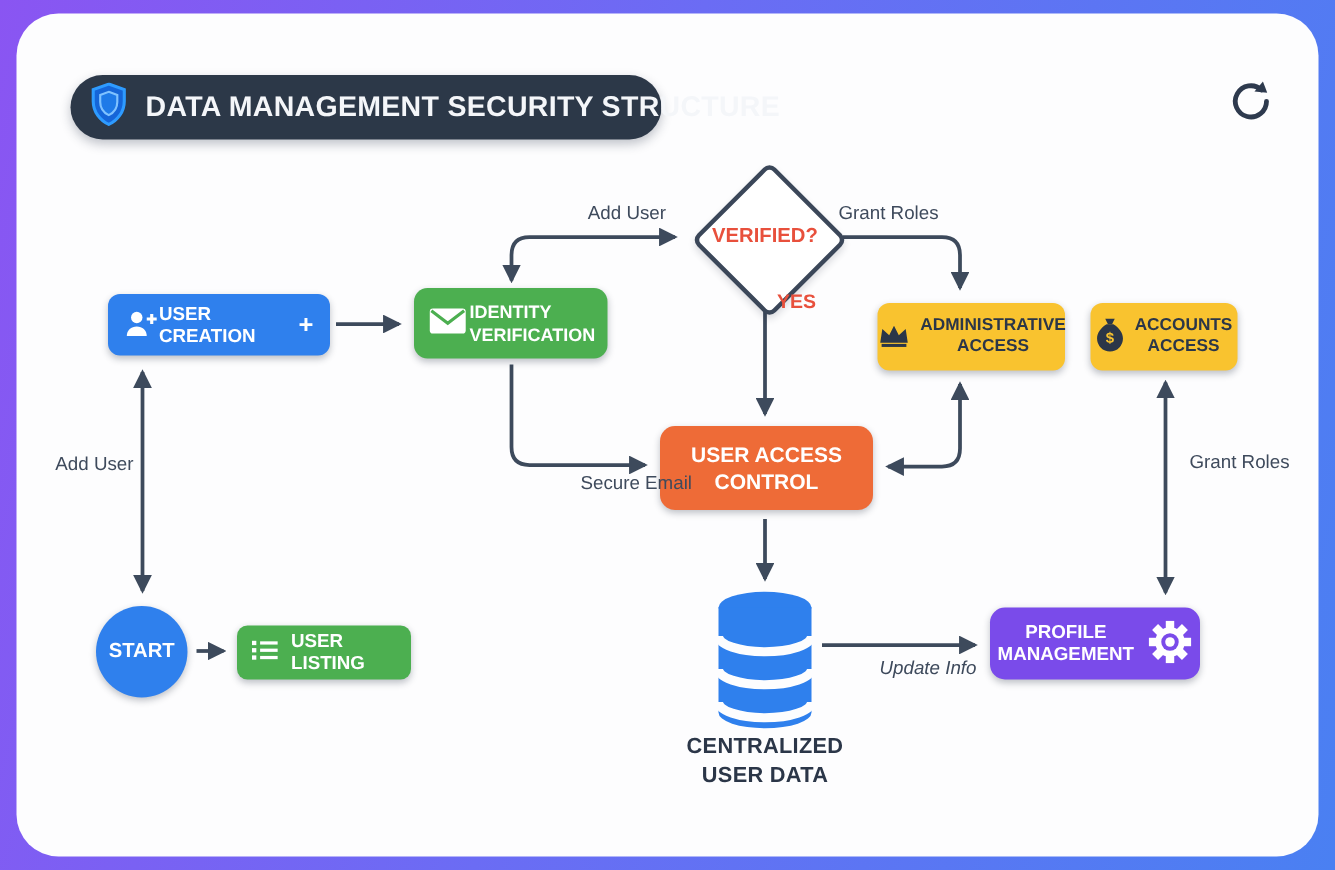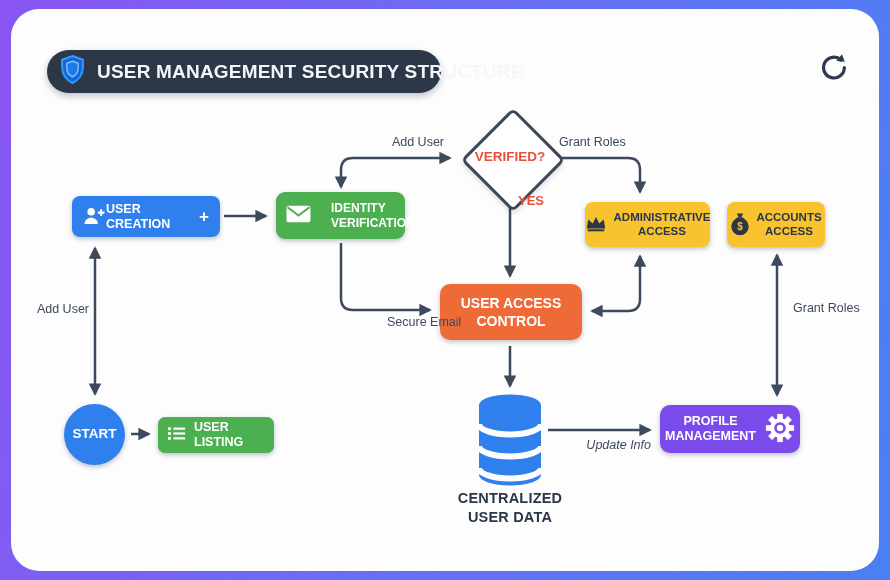--- a/index.html
+++ b/index.html
@@ -19,21 +19,21 @@
 
   .node{position:absolute;display:flex;align-items:center;box-sizing:border-box;color:#fff;font-weight:700;
     box-shadow:0 2px 5px rgba(25,35,55,.28);}
   .node .lbl{line-height:1.2;}
 
   .n-user-creation{left:72px;top:196px;width:148px;height:41px;background:#2f80ed;border-radius:8px;
     padding:0 11px;justify-content:space-between;font-size:12.5px;}
   .n-user-creation .plus{font-size:17px;font-weight:700;}
 
   .n-identity{left:276px;top:192px;width:129px;height:47px;background:#4caf50;border-radius:9px;
-    padding:4px 10px;gap:20px;font-size:12px;}
+    padding:4px 10px;gap:2px;font-size:12px;}
 
   .diamond{position:absolute;left:476px;top:123px;width:68px;height:68px;background:#ffffff;
     border:3px solid #3b4759;border-radius:6px;transform:rotate(45deg);box-shadow:2px 2px 5px rgba(25,35,55,.15);}
   .diamond-label{position:absolute;left:462px;top:149px;width:96px;text-align:center;color:#e8503c;
     font-weight:700;font-size:13.5px;}
 
   .n-admin{left:585px;top:202px;width:125px;height:45px;background:#f9c32f;border-radius:8px;color:#2b3648;
     padding:0 8px;gap:7px;font-size:11.5px;justify-content:center;text-align:center;}
   .n-accounts{left:727px;top:202px;width:98px;height:45px;background:#f9c32f;border-radius:8px;color:#2b3648;
     padding:0 7px;gap:6px;font-size:11.5px;justify-content:center;text-align:center;}
@@ -86,21 +86,21 @@
     </g>
   </svg>
 
   <div class="header-pill">
     <span>
       <svg width="25" height="29" viewBox="0 0 24 28">
         <path d="M12 1 L22 4.5 V12 C22 19 17.5 24.5 12 27 C6.5 24.5 2 19 2 12 V4.5 Z" fill="#1565d8" stroke="#2e9bff" stroke-width="2"></path>
         <path d="M12 6 L17.5 8 V12.5 C17.5 16.5 15 19.5 12 21 C9 19.5 6.5 16.5 6.5 12.5 V8 Z" fill="#1e7ae8" stroke="#7fc2ff" stroke-width="1.4"></path>
       </svg>
     </span>
-    <span class="header-title">USER MANAGEMENT SECURITY STRUCTURE</span>
+    <span class="header-title">DATA MANAGEMENT SECURITY STRUCTURE</span>
   </div>
 
   <button class="refresh-btn">
     <span>
       <svg width="34" height="34" viewBox="0 0 36 36">
         <path d="M26.5 9.5 A11 11 0 1 0 30 17.5" stroke="#2e3a4e" stroke-width="3.4" fill="none" stroke-linecap="round"></path>
         <path d="M27.5 3.5 L30.5 11.5 L21.5 10.5 Z" fill="#2e3a4e"></path>
       </svg>
     </span>
   </button>

